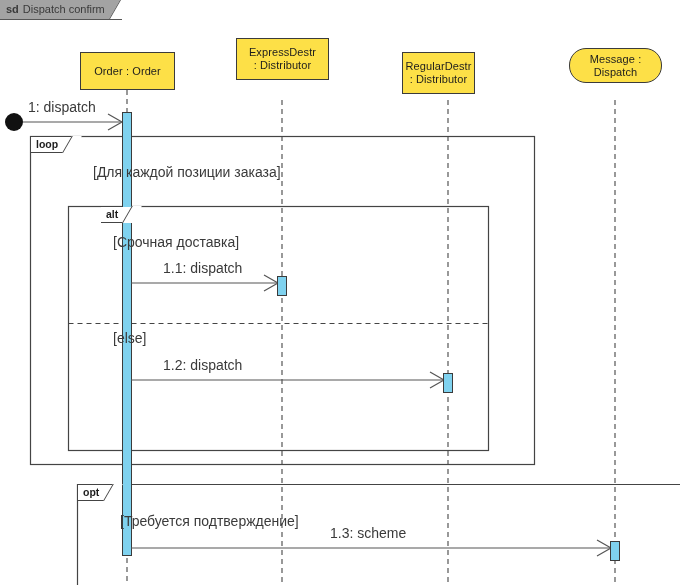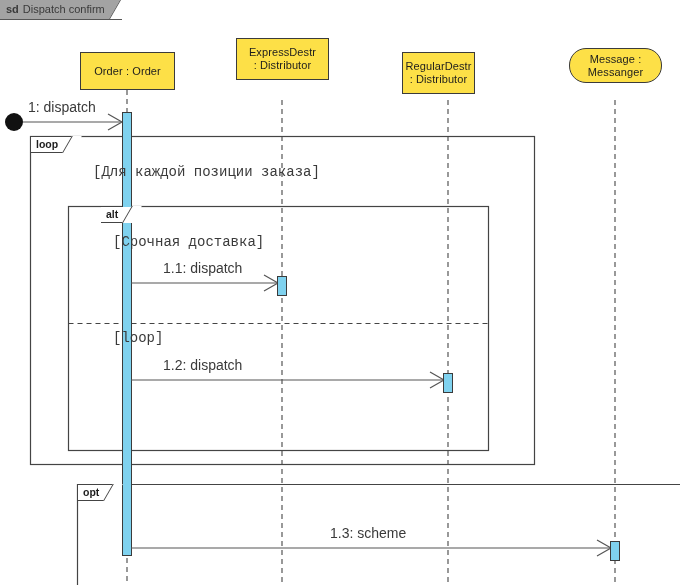--- a/index.html
+++ b/index.html
@@ -56,21 +56,21 @@
     position:absolute;right:-1px;top:-1px;width:9px;height:17px;
     background:#fff;border-left:1px solid #444;
     transform:skewX(-30deg);transform-origin:bottom left;
   }
 
   
   .lbl{
     position:absolute;font-size:14px;line-height:13px;color:#3a3a3a;
     white-space:nowrap;
   }
-  .lbl.guard{color:#3a3a3a;font-family:Liberation Mono, monospace;}
+  .lbl.guard{color:#3a3a3a;}
   .lbl.msg{color:#3a3a3a;}
 </style>
 </head>
 <body>
 
 <div class="canvas">
 
   <svg viewBox="0 0 680 585">
     <defs>
       <style>
@@ -140,21 +140,21 @@
     <span>: Distributor</span>
   </div>
 
   <div class="lifeline-head" style="left:402px;top:52px;width:73px;height:42px;">
     <span>RegularDestr</span>
     <span>: Distributor</span>
   </div>
 
   <div class="lifeline-head" style="left:569px;top:48px;width:93px;height:35px;border-radius:17px;">
     <span>Message :</span>
-    <span>Messanger</span>
+    <span>Dispatch</span>
   </div>
 
   <div class="op-tab" style="left:31px;top:137px;">
     <span>loop</span>
     <span class="notch"></span>
   </div>
 
   <div class="op-tab" style="left:69px;top:207px;margin-left:32px;">
     <span>alt</span>
     <span class="notch"></span>
@@ -162,22 +162,23 @@
 
   <div class="op-tab" style="left:78px;top:485px;justify-content:flex-end;">
     <span>opt</span>
     <span class="notch"></span>
   </div>
 
   <div class="lbl guard" style="left:93px;top:166px;">[Для каждой позиции заказа]</div>
 
   <div class="lbl guard" style="left:113px;top:236px;">[Срочная доставка]</div>
 
-  <div class="lbl guard" style="left:113px;top:332px;">[loop]</div>
+  <div class="lbl guard" style="left:113px;top:332px;">[else]</div>
 
+  <div class="lbl guard" style="left:120px;top:515px;">[Требуется подтверждение]</div>
 
   <div class="lbl msg" style="left:28px;top:101px;">1: dispatch</div>
 
   <div class="lbl msg" style="left:163px;top:262px;">1.1: dispatch</div>
 
   <div class="lbl msg" style="left:163px;top:359px;">1.2: dispatch</div>
 
   <div class="lbl msg" style="left:330px;top:527px;">1.3: scheme</div>
 
 </div>

